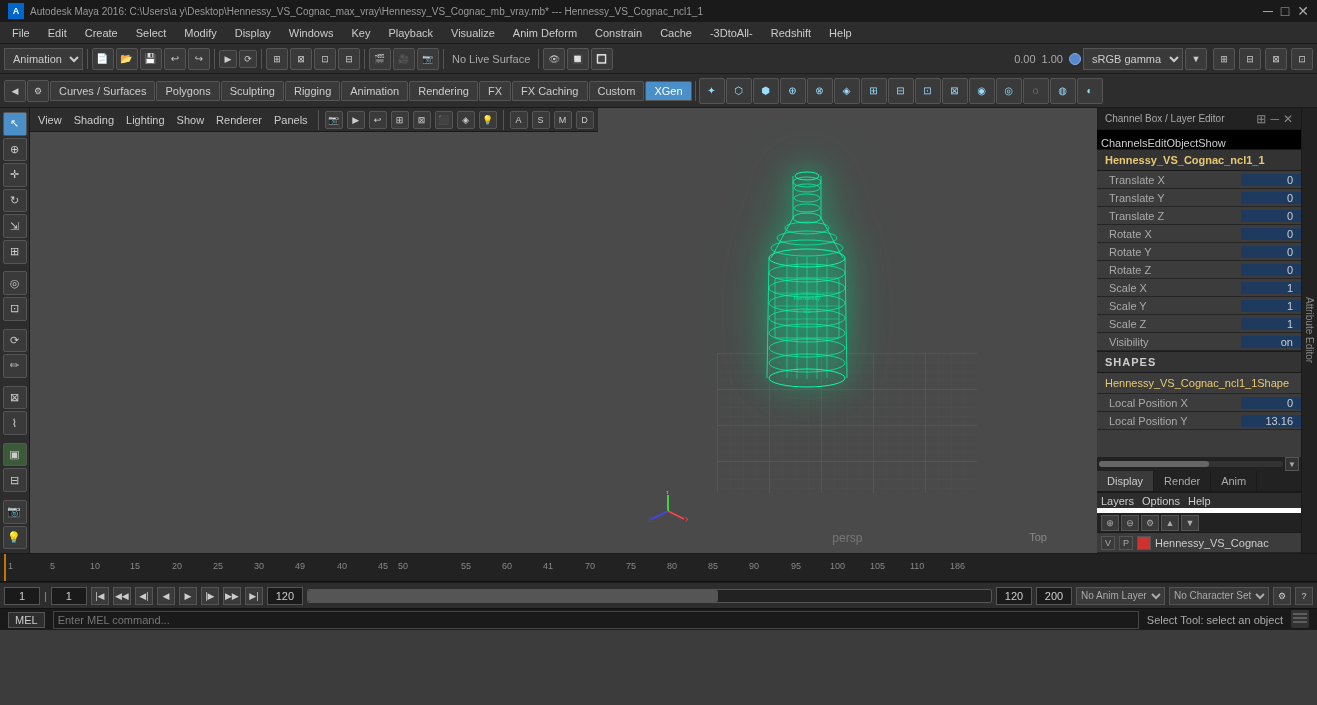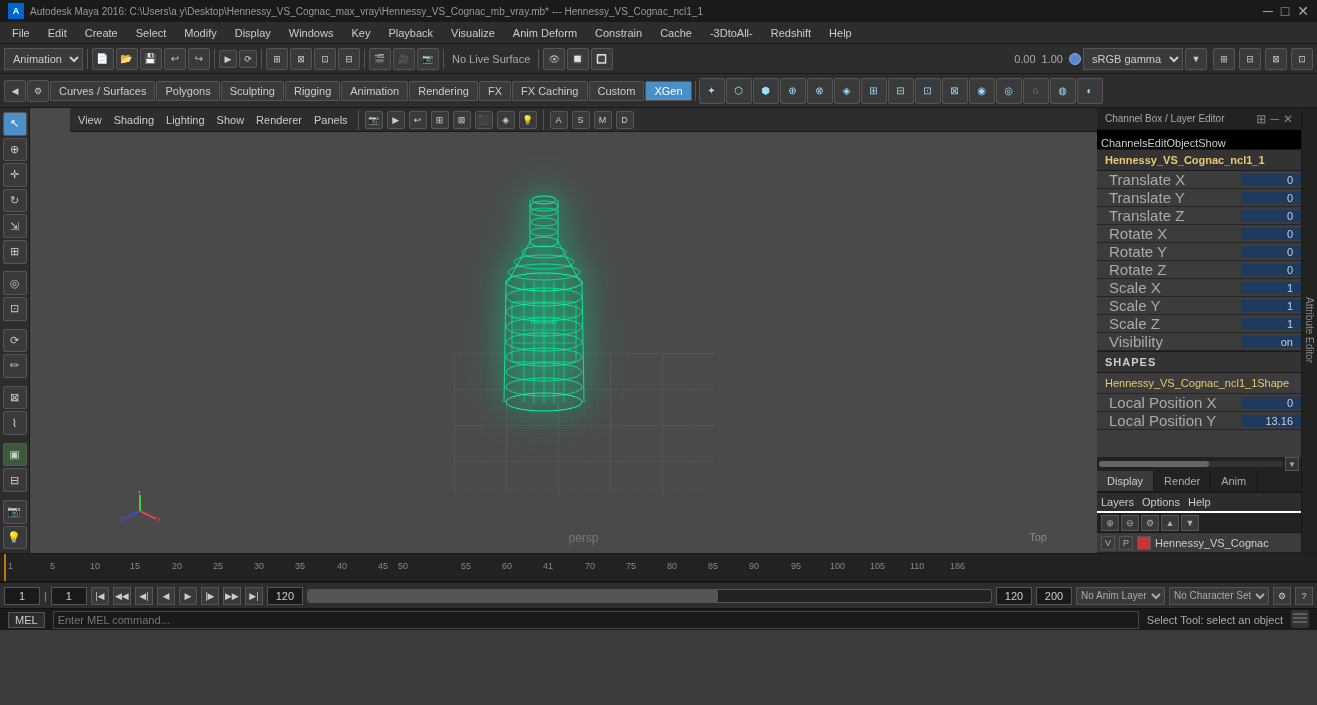--- a/index.html
+++ b/index.html
@@ -181,22 +181,21 @@
       border-radius: 2px;
     }
     .left-btn.active { background: #4a8fc8; color: white; }
 
     
     #viewport {
       flex: 1;
       background: #4a4a4a;
       position: relative;
       display: flex;
-      flex-direction: column;
-      padding-left: 40px;
+      flex-direction: row;
     }
     #viewport-toolbar {
       height: 24px;
       background: #2d2d2d;
       display: flex;
       align-items: center;
       padding: 0 4px;
       gap: 4px;
       border-bottom: 1px solid #1a1a1a;
     }
@@ -269,21 +268,21 @@
     
     .channel-row {
       display: flex;
       align-items: center;
       height: 18px;
       border-bottom: 1px solid #252525;
     }
     .channel-name {
       flex: 1;
       padding-left: 12px;
-      font-size: 15px;
+      font-size: 11px;
       color: #aaa;
     }
     .channel-value {
       width: 60px;
       text-align: right;
       padding-right: 8px;
       font-size: 11px;
       color: #ccc;
       background: #1e3a5f;
     }
@@ -339,21 +338,21 @@
     }
 
     
     #layers-bar {
       height: 20px;
       background: #2d2d2d;
       display: flex;
       align-items: center;
       padding: 0 4px;
       gap: 8px;
-      border-bottom: 2px solid #ffffff;
+      border-bottom: 5px solid #ffffff;
     }
     #layers-bar span {
       font-size: 11px;
       color: #ccc;
       cursor: pointer;
     }
 
     
     #layer-icons {
       height: 20px;
@@ -934,21 +933,21 @@
     <div style="position:absolute; top:0; left:4px; width:2px; height:100%; background:#ee8800; opacity:0.8;"></div>
 
     <div style="position:absolute; left:0; top:0; width:100%; height:100%; display:flex; align-items:flex-end; padding:0 2px;">
       <span style="position:absolute; left:8px; bottom:10px; font-size:9px; color:#888;">1</span>
       <span style="position:absolute; left:50px; bottom:10px; font-size:9px; color:#888;">5</span>
       <span style="position:absolute; left:90px; bottom:10px; font-size:9px; color:#888;">10</span>
       <span style="position:absolute; left:130px; bottom:10px; font-size:9px; color:#888;">15</span>
       <span style="position:absolute; left:172px; bottom:10px; font-size:9px; color:#888;">20</span>
       <span style="position:absolute; left:213px; bottom:10px; font-size:9px; color:#888;">25</span>
       <span style="position:absolute; left:254px; bottom:10px; font-size:9px; color:#888;">30</span>
-      <span style="position:absolute; left:295px; bottom:10px; font-size:9px; color:#888;">35</span>
+      <span style="position:absolute; left:295px; bottom:10px; font-size:9px; color:#888;">49</span>
       <span style="position:absolute; left:337px; bottom:10px; font-size:9px; color:#888;">40</span>
       <span style="position:absolute; left:378px; bottom:10px; font-size:9px; color:#888;">45</span>
       <span style="position:absolute; left:398px; bottom:10px; font-size:9px; color:#888;">50</span>
       <span style="position:absolute; left:461px; bottom:10px; font-size:9px; color:#888;">55</span>
       <span style="position:absolute; left:502px; bottom:10px; font-size:9px; color:#888;">60</span>
       <span style="position:absolute; left:543px; bottom:10px; font-size:9px; color:#888;">41</span>
       <span style="position:absolute; left:585px; bottom:10px; font-size:9px; color:#888;">70</span>
       <span style="position:absolute; left:626px; bottom:10px; font-size:9px; color:#888;">75</span>
       <span style="position:absolute; left:667px; bottom:10px; font-size:9px; color:#888;">80</span>
       <span style="position:absolute; left:708px; bottom:10px; font-size:9px; color:#888;">85</span>

